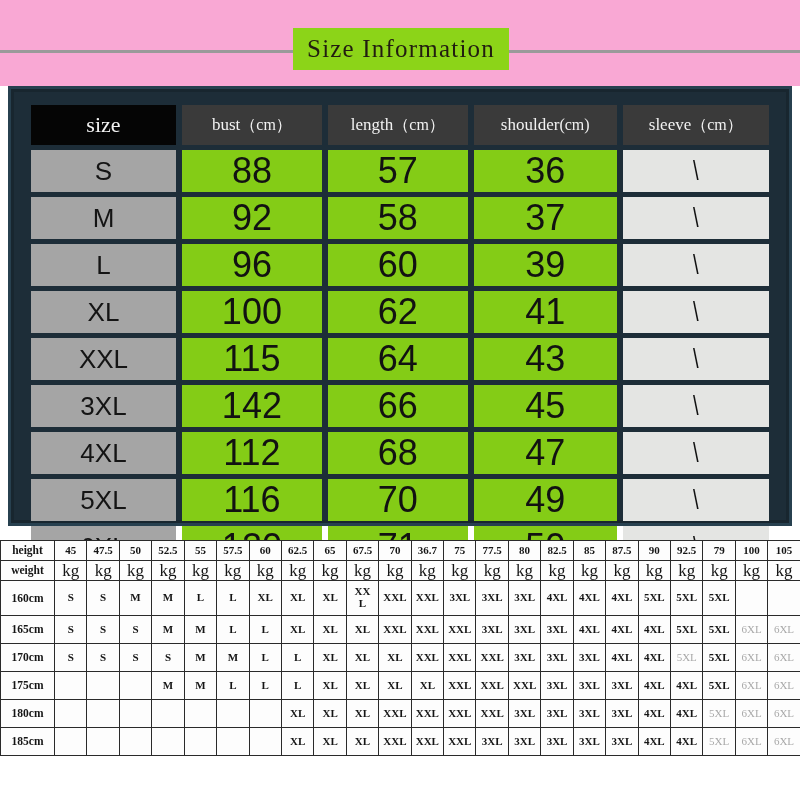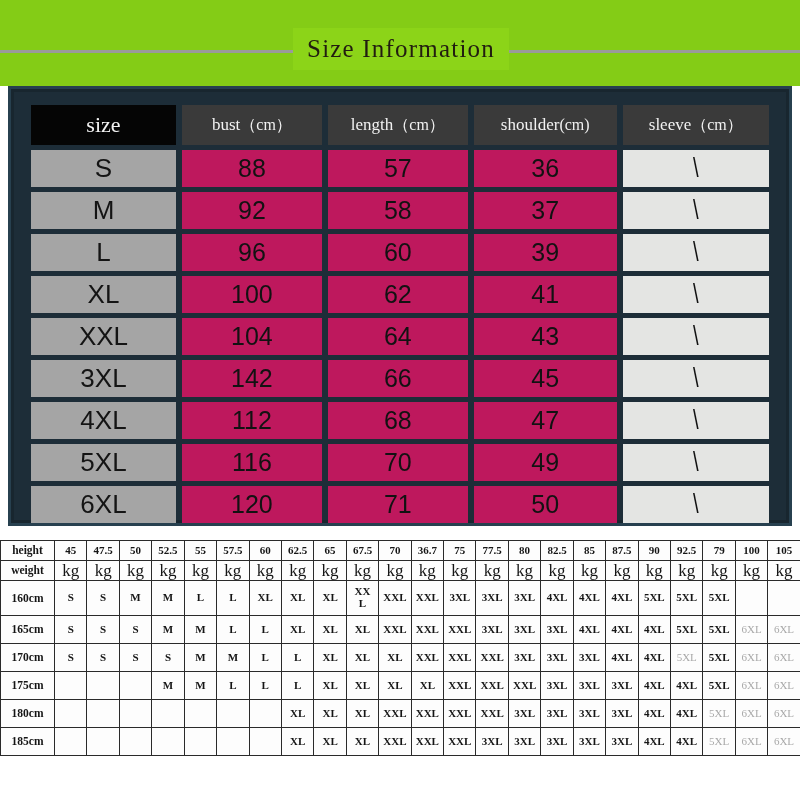--- a/index.html
+++ b/index.html
@@ -12,21 +12,21 @@
     height: 800px;
     font-family: "Liberation Sans", sans-serif;
     overflow: hidden;
     position: relative;
   }
 
   
   #title-area {
     position: relative;
     height: 86px;
-    background: #84cc16;
+    background: #f9a8d4;
   }
   #title-rule {
     position: absolute;
     top: 50px;
     left: 0;
     width: 800px;
     height: 3px;
     background: #9a9a9a;
   }
   #title-banner {
@@ -92,23 +92,23 @@
     font-size: 16px;
   }
   
   #size-table tr.body td.sz {
     background: #a5a5a5;
     color: #141414;
     font-size: 26px;
     font-weight: 400;
   }
   #size-table tr.body td.val {
-    background: #be185d;
+    background: #84cc16;
     color: #121212;
-    font-size: 25px;
+    font-size: 36px;
     font-weight: 400;
   }
   #size-table tr.body td.slash {
     background: #e4e5e3;
     color: #121212;
     font-size: 26px;
   }
   .slash-mark {
     display: inline-block;
     transform: scaleX(0.75);
@@ -215,21 +215,21 @@
         </tr>
         <tr class="body">
           <td class="sz">XL</td>
           <td class="val">100</td>
           <td class="val">62</td>
           <td class="val">41</td>
           <td class="slash"><span class="slash-mark">\</span></td>
         </tr>
         <tr class="body">
           <td class="sz">XXL</td>
-          <td class="val">104</td>
+          <td class="val">115</td>
           <td class="val">64</td>
           <td class="val">43</td>
           <td class="slash"><span class="slash-mark">\</span></td>
         </tr>
         <tr class="body">
           <td class="sz">3XL</td>
           <td class="val">142</td>
           <td class="val">66</td>
           <td class="val">45</td>
           <td class="slash"><span class="slash-mark">\</span></td>

